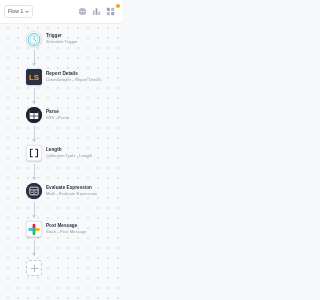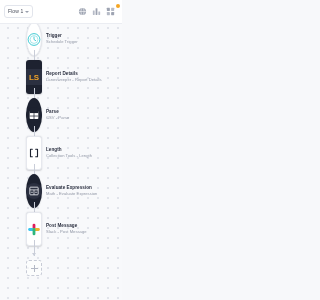--- a/index.html
+++ b/index.html
@@ -58,21 +58,21 @@
     position:absolute; top:28px; left:0; width:122px;
     z-index:10;
   }
   .node-row {
     position:relative;
     display:flex; align-items:center;
     height:22px;
     padding-left:26px;
   }
   .node-icon {
-    width:16px; height:34px;
+    width:16px; height:16px;
     flex:0 0 16px;
     border-radius:3px;
     display:flex; align-items:center; justify-content:center;
     background:#1d2230;
     box-shadow:0 0.5px 1.5px rgba(20,25,40,.18);
     overflow:hidden;
     cursor:pointer;
   }
   .node-icon.round { border-radius:50%; }
   .node-icon.light { background:#ffffff; border:1px solid #e6e8ee; }

